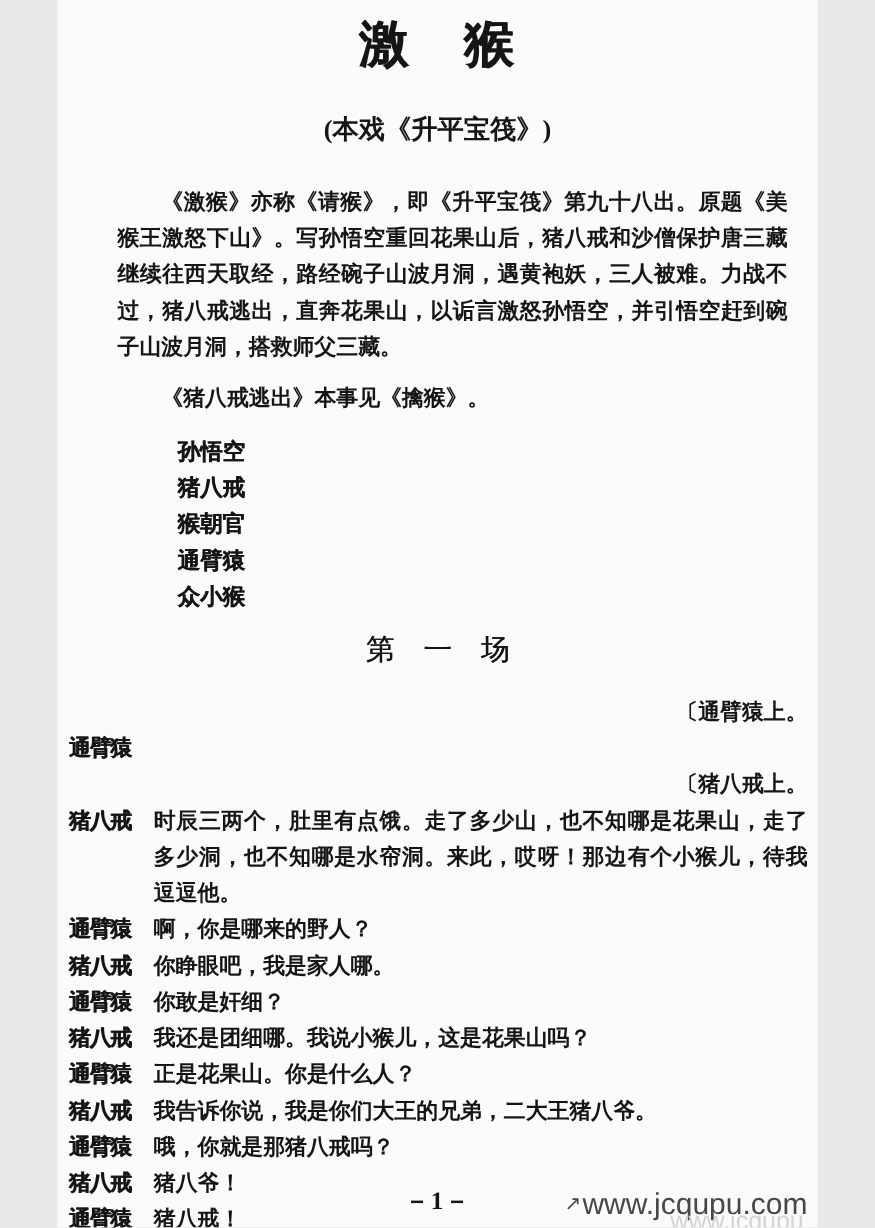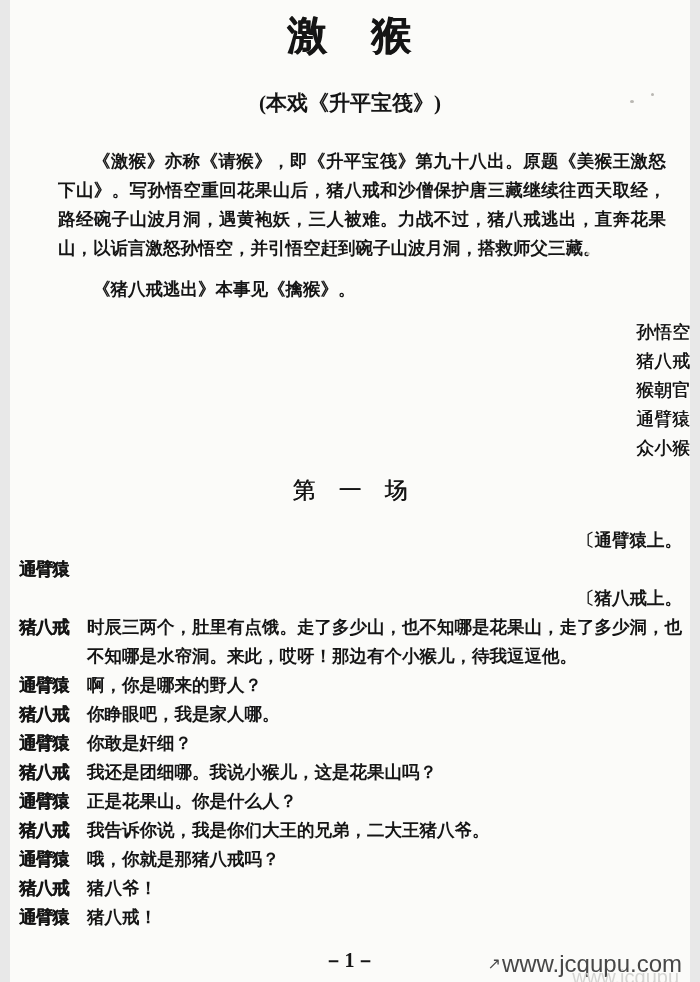--- a/index.html
+++ b/index.html
@@ -1,18 +1,18 @@
 <!DOCTYPE html>
 <html><head>
 <meta charset="utf-8">
 <style>
   html,body { margin:0; padding:0; background:#e8e8e8; }
   .page {
     position:relative;
-    width:680px; height:982px;
+    width:608px; height:982px;
     margin:0 auto;
     background:#fbfbf9;
     color:#151515;
     font-family:"Liberation Serif", serif;
     overflow:hidden;
   }
   .title {
     padding-top:8px;
     text-align:center;
     font-size:40px;
@@ -31,23 +31,22 @@
     font-size:17.5px;
     line-height:29px;
     font-weight:bold;
     text-align:justify;
   }
   .intro p { margin:12px; text-indent:2em; }
   .cast {
     margin:14px 0 0 96px;
     font-size:18px;
     line-height:29px;
-    font-weight:normal;
+    font-weight:bold;
     text-shadow:0.4px 0 0 currentColor;
-    text-align:right;
   }
   .scene-heading {
     margin-top:12px;
     text-align:center;
     font-size:23px;
     font-weight:normal;
     text-shadow:0.5px 0 0 currentColor;
   }
   .script {
     margin-top:20px;

